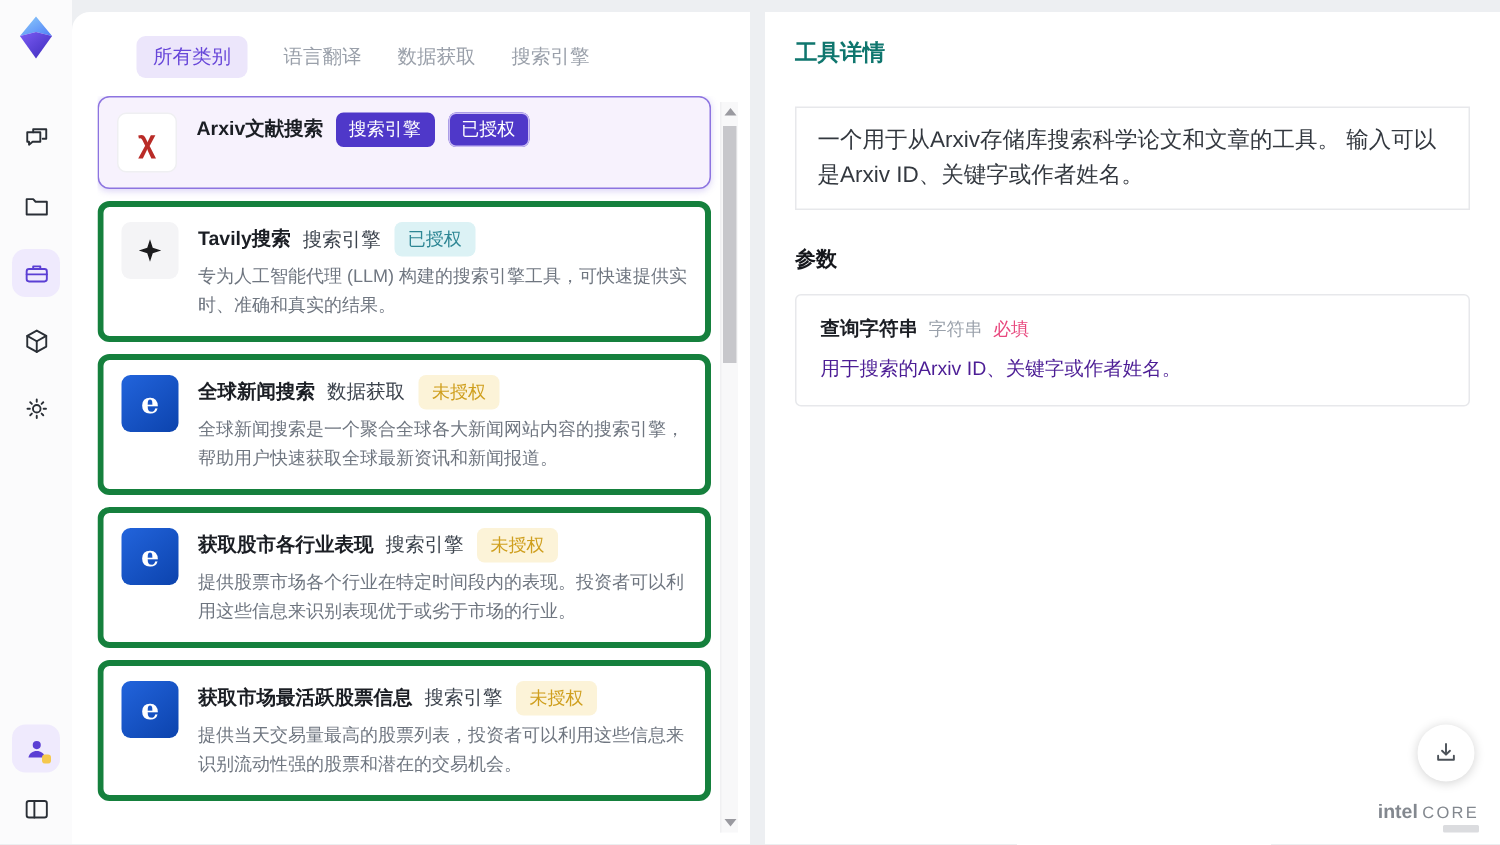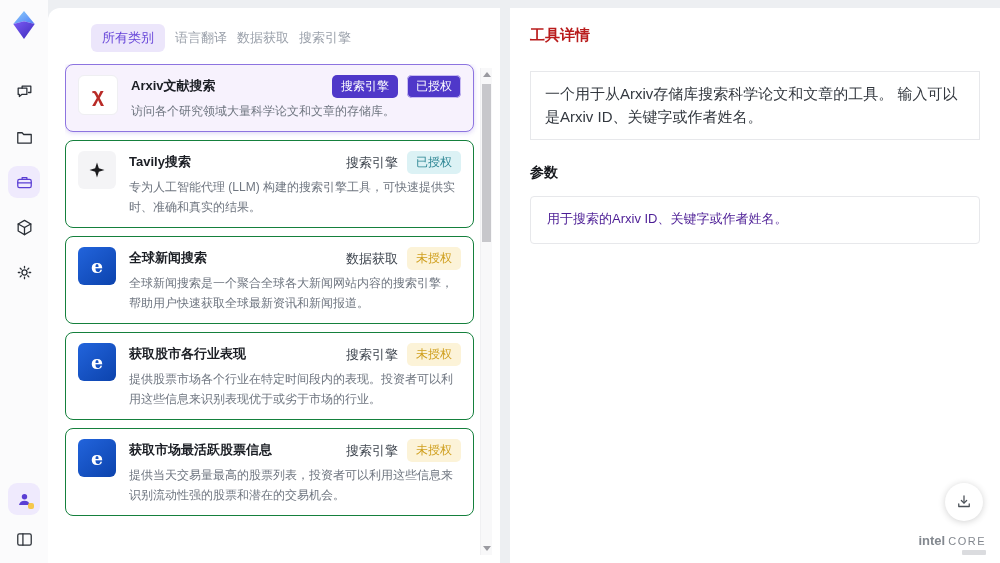--- a/index.html
+++ b/index.html
@@ -24,61 +24,61 @@
             background:#f5c84c;}
 
   
   .stage{flex:1;display:flex;padding-top:8px;box-sizing:border-box;height:100%;}
   .pane-left{width:452px;flex-shrink:0;background:#fff;border-radius:12px 0 0 0;
              box-sizing:border-box;padding:16px 8px 0 17px;display:flex;flex-direction:column;}
   .pane-gap{width:10px;flex-shrink:0;}
   .pane-right{flex:1;background:#fff;box-sizing:border-box;padding:16px 20px;}
 
   .page-title{font-size:15px;font-weight:bold;color:#15171c;margin:2px 0 20px;}
-  .tabs{display:flex;align-items:center;gap:10px;margin-bottom:12px;padding-left:26px;}
+  .tabs{display:flex;align-items:center;gap:24px;margin-bottom:12px;padding-left:26px;}
   .tab{font-size:13px;color:#9aa0aa;background:none;border:none;cursor:pointer;padding:5px 0;
        font-family:inherit;}
   .tab.active{background:#ece6fb;color:#6746d9;padding:5px 11px;border-radius:6px;}
 
   
   .tool-list{position:relative;flex:1;overflow:hidden;padding-right:18px;}
   .cards{display:flex;flex-direction:column;gap:8px;}
-  .card{display:flex;background:#fff;border:1px solid #15803d;border-radius:8px;
+  .card{display:flex;background:#fff;border:4px solid #15803d;border-radius:8px;
         padding:10px 12px;cursor:pointer;box-sizing:border-box;}
   .card.selected{background:#f7f2fd;border:1px solid #8d74e0;
                  box-shadow:0 1px 5px rgba(122,92,220,.28);}
   .tile{width:38px;height:38px;border-radius:6px;flex-shrink:0;display:flex;align-items:center;
         justify-content:center;margin-right:13px;}
   .tile-arxiv{background:#fff;border:1px solid #efeff2;color:#b92b27;font-size:21px;font-weight:bold;}
   .tile-tavily{background:#f4f4f6;}
   .tile-blue{background:linear-gradient(140deg,#2264dc,#0c43ad);color:#fff;font-weight:bold;
              font-size:19px;font-family:"DejaVu Serif",serif;}
   .card-main{flex:1;min-width:0;}
-  .card-head{display:flex;align-items:flex-start;justify-content:space-between;gap:8px;}
+  .card-head{display:flex;align-items:flex-start;justify-content:flex-start;gap:8px;}
   .card-title{font-size:13px;font-weight:bold;color:#1b1e24;padding-top:2px;}
   .card-desc{font-size:12px;color:#6f7680;line-height:1.62;margin-top:4px;}
   .badges{display:flex;gap:9px;align-items:center;flex-shrink:0;}
   .cat-text{font-size:13px;color:#3c434d;}
   .badge{font-size:12px;padding:3px 9px;border-radius:5px;white-space:nowrap;}
   .badge-purple{background:#4f38c9;color:#fff;}
   .badge-purple-outl{background:#4f38c9;color:#fff;box-shadow:inset 0 0 0 1px #c9bcf3;}
   .badge-cyan{background:#dcf2f5;color:#2d8694;}
   .badge-yellow{background:#fcf3d8;color:#cf9f1e;}
 
   
   .sb{position:absolute;top:4px;right:0;bottom:8px;width:11px;background:#f8f8f9;
       border-left:1px solid #f0f0f2;}
   .sb-thumb{position:absolute;top:16px;left:1px;width:9px;height:158px;background:#c7c7cb;cursor:grab;}
   .sb-up,.sb-down{position:absolute;left:2px;width:0;height:0;border-left:4px solid transparent;
       border-right:4px solid transparent;cursor:pointer;}
   .sb-up{top:4px;border-bottom:5px solid #9a9aa0;}
   .sb-down{bottom:4px;border-top:5px solid #9a9aa0;}
 
   
-  .detail-title{font-size:15px;font-weight:bold;color:#b91c1c;margin:2px 0 26px;}
+  .detail-title{font-size:15px;font-weight:bold;color:#0f766e;margin:2px 0 26px;}
   .section-h{font-size:14px;font-weight:bold;color:#15171c;margin:0 0 14px;}
   .intro-box{border:1px solid #e7e8eb;border-radius:0;padding:11px 14px;font-size:15px;
              color:#33383f;line-height:1.5;margin-bottom:24px;}
   .param-box{border:1px solid #e7e8eb;border-radius:4px;padding:13px 16px 15px;}
   .param-head{display:flex;align-items:baseline;gap:7px;margin-bottom:9px;}
   .param-name{font-size:13px;font-weight:bold;color:#1b1e24;}
   .param-type{font-size:12px;color:#9aa1ab;}
   .param-req{font-size:12px;color:#e8487e;}
   .param-desc{font-size:13px;color:#4c1d95;}
 
@@ -184,21 +184,20 @@
           <div class="card selected">
             <div class="tile tile-arxiv">χ</div>
             <div class="card-main">
               <div class="card-head">
                 <div class="card-title">Arxiv文献搜索</div>
                 <div class="badges">
                   <span class="badge badge-purple">搜索引擎</span>
                   <span class="badge badge-purple-outl">已授权</span>
                 </div>
               </div>
-              <div class="card-desc">访问各个研究领域大量科学论文和文章的存储库。</div>
             </div>
           </div>
 
           <div class="card">
             <div class="tile tile-tavily">
               <svg viewBox="0 0 24 24" width="20" height="20">
                 <path d="M12 3l2.2 6.8L21 12l-6.8 2.2L12 21l-2.2-6.8L3 12l6.8-2.2z" fill="#1c1c1e"></path>
               </svg>
             </div>
             <div class="card-main">
@@ -267,20 +266,25 @@
 
     <div class="pane-gap"></div>
 
     <section class="pane-right">
       <h1 class="detail-title">工具详情</h1>
 
       <div class="intro-box">一个用于从Arxiv存储库搜索科学论文和文章的工具。 输入可以是Arxiv ID、关键字或作者姓名。</div>
 
       <h2 class="section-h">参数</h2>
       <div class="param-box">
+        <div class="param-head">
+          <span class="param-name">查询字符串</span>
+          <span class="param-type">字符串</span>
+          <span class="param-req">必填</span>
+        </div>
         <div class="param-desc">用于搜索的Arxiv ID、关键字或作者姓名。</div>
       </div>
     </section>
   </div>
 
   <button class="fab">
     <svg viewBox="0 0 24 24">
       <path d="M12 4v9"></path>
         <path d="M8.5 10L12 13.5 15.5 10"></path>
         <path d="M5 14.5v3.5h14v-3.5"></path>

